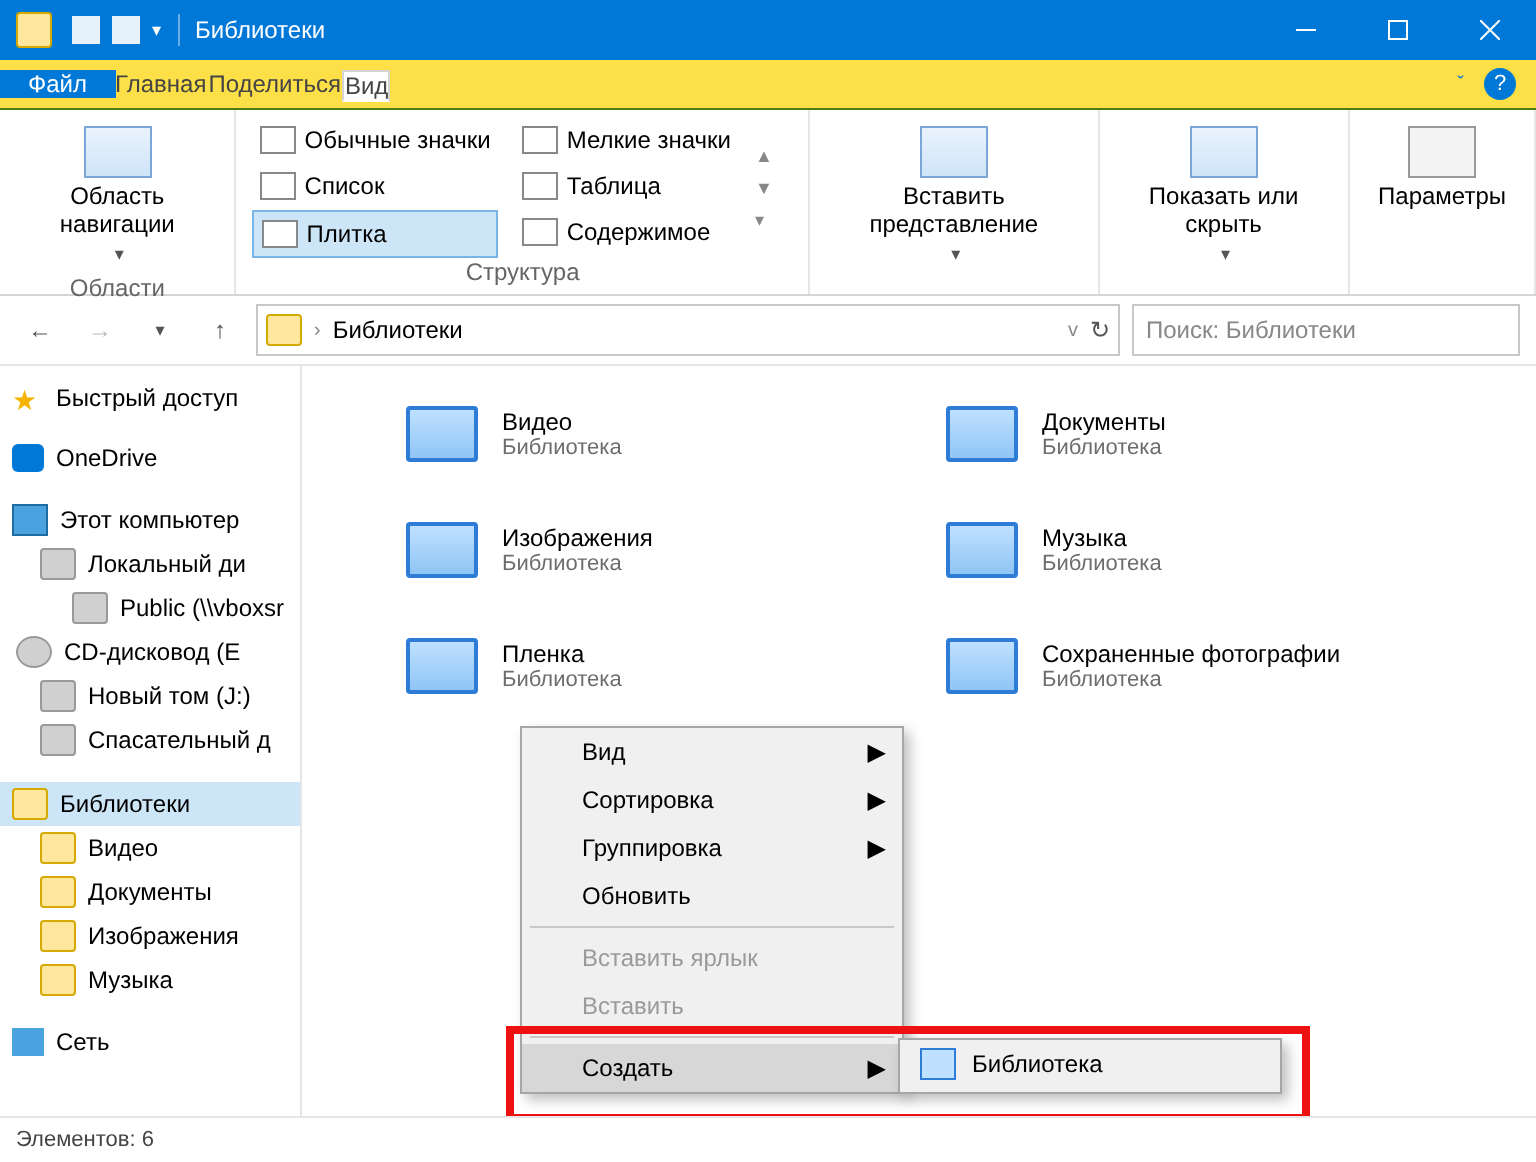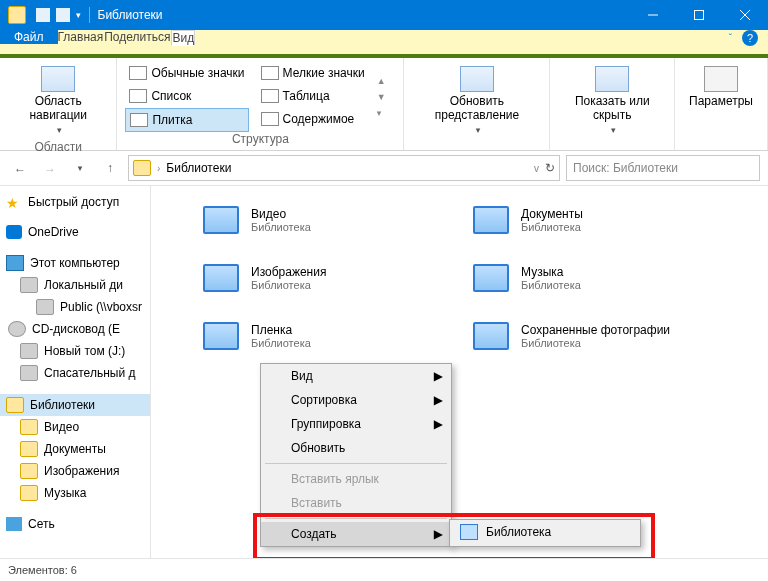--- a/index.html
+++ b/index.html
@@ -5,21 +5,21 @@
 body{margin:0;font-family:"Segoe UI",Arial,sans-serif;font-size:12px;background:#fff;overflow:hidden;width:768px;height:581px;position:relative}
 .titlebar{height:30px;background:#0078d7;color:#fff;display:flex;align-items:center;padding:0 0 0 8px}
 .titlebar .tb-icon{width:16px;height:16px;margin-right:4px;display:inline-flex;align-items:center;justify-content:center;background:#ffe89e;border:1px solid #d6a800;border-radius:2px}
 .titlebar .qat{display:flex;align-items:center;gap:6px;margin-left:6px}
 .titlebar .qat .q{width:14px;height:14px;background:#fff;opacity:.9}
 .titlebar .sep{width:1px;height:16px;background:rgba(255,255,255,.4);margin:0 8px}
 .titlebar .title{flex:0 0 auto}
 .titlebar .spacer{flex:1}
 .titlebar .winbtn{width:46px;height:30px;display:flex;align-items:center;justify-content:center;color:#fff}
 .titlebar .winbtn svg{width:10px;height:10px}
-.menubar{height:24px;background:#fef9c3;border-bottom:4px solid #4d7c0f;display:flex;align-items:flex-start}
+.menubar{height:24px;background:#fde047;border-bottom:1px solid #4d7c0f;display:flex;align-items:center}
 .menubar .file{background:#0078d7;color:#fff;padding:0 14px;display:flex;align-items:center}
 .menubar .tab{padding:0 0;display:flex;align-items:center;color:#444;border-right:1px solid transparent}
 .menubar .tab.active{border:1px solid #d4d4d4;border-bottom:1px solid #fff;background:#fff;margin-bottom:-1px}
 .menubar .right{margin-left:auto;display:flex;align-items:center;gap:10px;padding-right:10px;color:#0078d7}
 .ribbon{height:92px;background:#fff;border-bottom:1px solid #d4d4d4;display:flex;align-items:stretch}
 .ribbon .group{border-right:1px solid #e5e5e5;padding:4px 8px 2px;display:flex;flex-direction:column;justify-content:space-between}
 .ribbon .group .glabel{text-align:center;font-size:12px;color:#666;padding-bottom:2px}
 .ribbon .big{display:flex;flex-direction:column;align-items:center;justify-content:center;padding:4px 6px;gap:2px;text-align:center;line-height:1.2}
 .ribbon .big .ico{width:32px;height:24px;border:1px solid #7aa7d8;background:linear-gradient(#eaf3fc,#cfe4f8)}
 .ribbon .row{display:flex;align-items:center;gap:4px;height:22px;padding:0 4px}
@@ -145,21 +145,21 @@
         <span>▲</span>
         <span>▼</span>
         <span>▾</span>
       </div>
     </div>
     <div class="glabel">Структура</div>
   </div>
   <div class="group">
     <div class="big">
       <div class="ico"></div>
-      <span>Обновить представление</span>
+      <span>Вставить представление</span>
         <span class="chev">▾</span>
     </div>
     <div class="glabel"></div>
   </div>
   <div class="group">
     <div class="big">
       <div class="ico"></div>
       <span>Показать или скрыть</span>
         <span class="chev">▾</span>
     </div>

